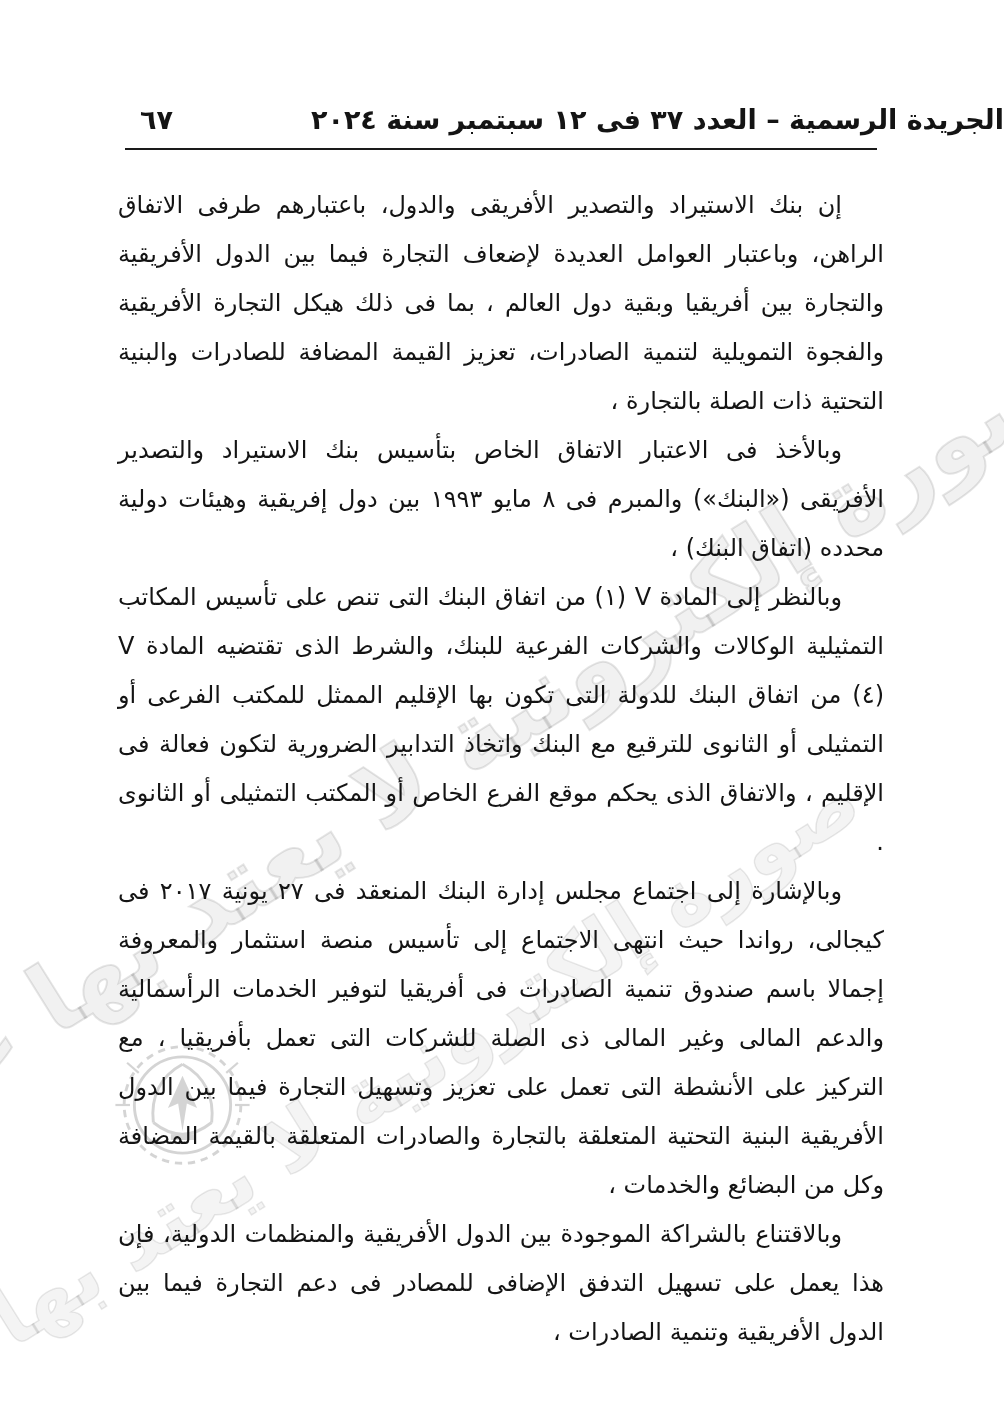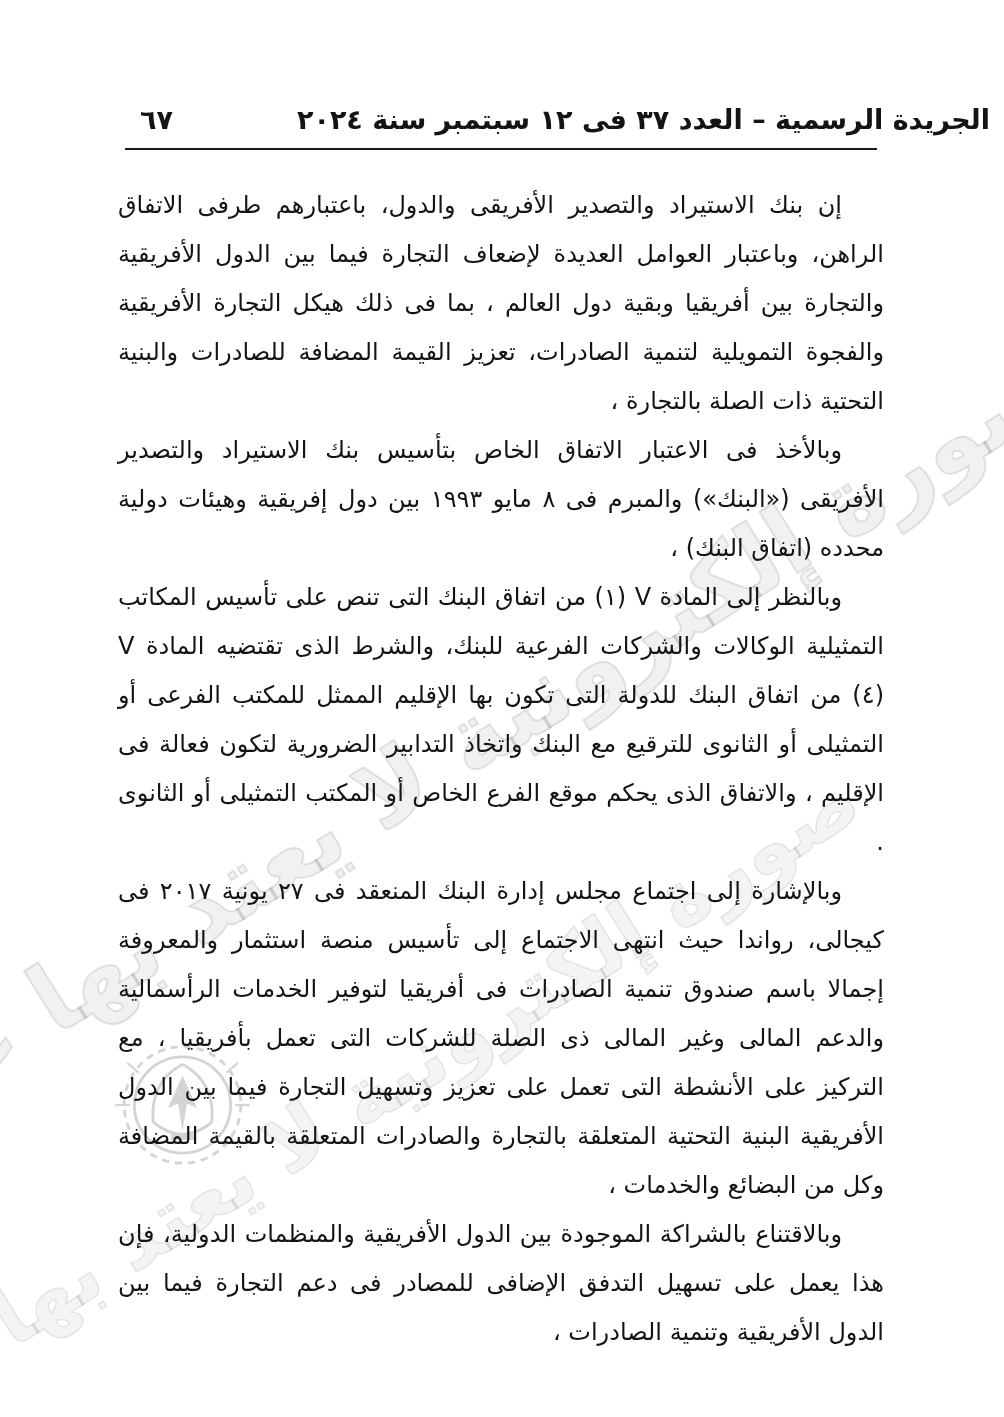--- a/index.html
+++ b/index.html
@@ -7,21 +7,21 @@
     position:relative;
     width:1004px;height:1417px;
     margin:0 auto;
     background:#ffffff;
     overflow:hidden;
     font-family:"DejaVu Sans","Liberation Sans",sans-serif;
     color:#141414;
   }
   
   .header-row{
-    position:absolute;top:104px;left:0;right:14px;
+    position:absolute;top:104px;left:0;right:0;
     height:40px;
   }
   .page-number{
     position:absolute;left:140px;top:0;
     font-size:27px;font-weight:bold;color:#141414;
   }
   .header-title{
     position:absolute;left:0;right:0;top:0;
     text-align:right;
     font-size:27px;font-weight:bold;color:#141414;

